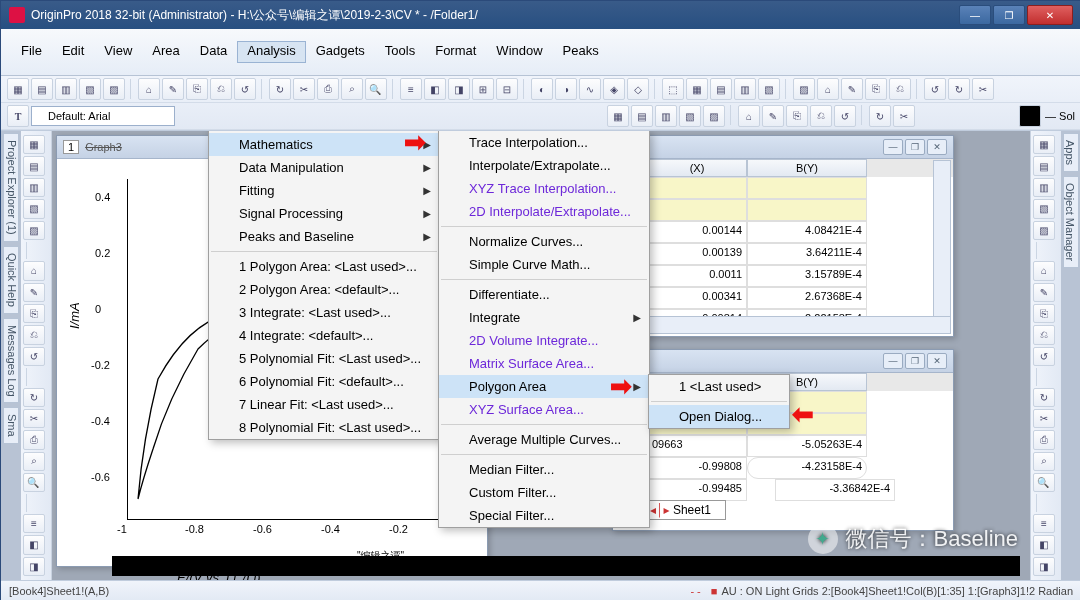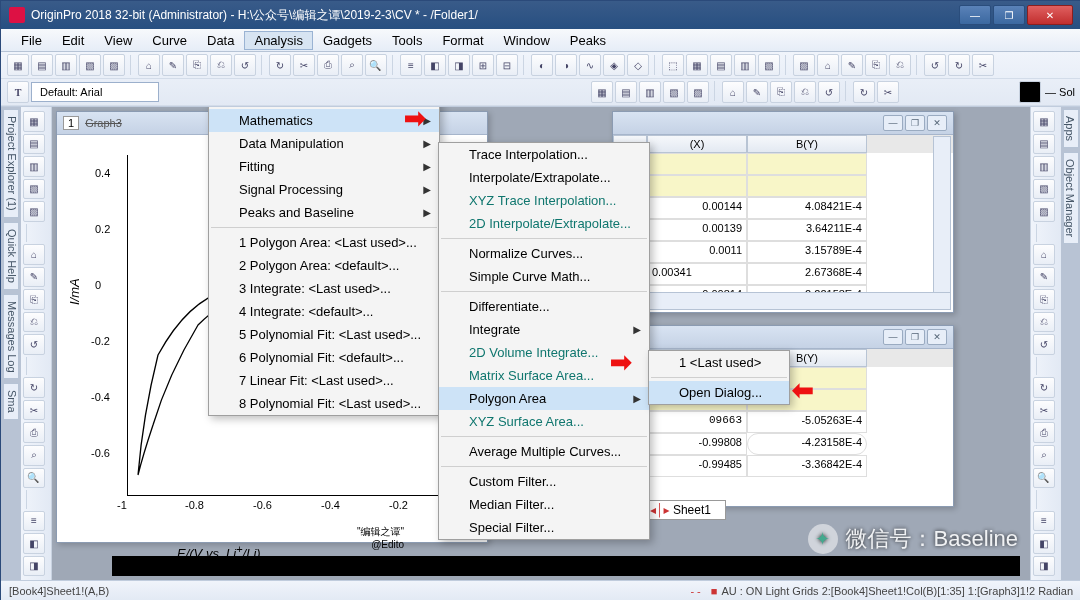--- a/index.html
+++ b/index.html
@@ -3,48 +3,48 @@
 <meta charset="utf-8">
 <style>
 html,body{margin:0;padding:0;font-family:"Segoe UI",Tahoma,sans-serif;font-size:12px;background:#dfe9f5;overflow:hidden;width:1080px;height:600px;}
 .window{width:1080px;height:600px;display:flex;flex-direction:column;border:1px solid #2b4a7a;}
 .titlebar{height:28px;background:linear-gradient(#395b89,#274f81);color:#fff;display:flex;align-items:center;padding:0 8px;font-size:12px;}
 .titlebar .icon{width:16px;height:16px;background:#d14;border-radius:2px;margin-right:6px;}
 .titlebar .spacer{flex:1;}
 .winbtns{display:flex;gap:2px;}
 .winbtns div{width:30px;height:18px;background:linear-gradient(#5a82b8,#3b68a0);border:1px solid #2a4d7c;border-radius:2px;display:flex;align-items:center;justify-content:center;color:#fff;font-size:10px;}
 .winbtns .close{background:linear-gradient(#e06060,#c12e2e);border-color:#8a1f1f;width:44px;}
-.menubar{height:22px;background:linear-gradient(#f7f9fc,#e6edf7);border-bottom:1px solid #b6c3d5;display:flex;align-items:center;padding:0 10px;font-size:13px;}
+.menubar{height:22px;background:linear-gradient(#f7f9fc,#e6edf7);border-bottom:1px solid #b6c3d5;display:flex;padding:12px 10px;font-size:13px;}
 .menubar span{padding:2px 10px;cursor:default;}
 .menubar span.active{background:#d7e4f2;border:1px solid #9ab3d3;padding:1px 9px;}
 .toolbars{background:linear-gradient(#f0f4fb,#e2e9f4);border-bottom:1px solid #c0ccdd;}
 .toolrow{height:26px;display:flex;align-items:center;gap:2px;padding:0 6px;border-bottom:1px solid #d3dce9;}
 .tbtn{width:20px;height:20px;border:1px solid #c8d2e0;background:linear-gradient(#fdfdfe,#e9eef6);border-radius:2px;display:flex;align-items:center;justify-content:center;font-size:10px;color:#446;}
 .tsep{width:2px;height:20px;border-left:1px solid #cbd5e3;margin:0 3px;}
-.fontbox{width:110px;height:18px;background:#fff;border:1px solid #9cb0cc;padding:0 8px;font-size:11px;display:flex;align-items:center;}
+.fontbox{width:110px;height:18px;background:#fff;border:1px solid #9cb0cc;padding:0 16px;font-size:11px;display:flex;align-items:center;}
 .workspace{flex:1;position:relative;background:#b8c3d4;display:flex;overflow:hidden;}
 .sidetab{writing-mode:vertical-lr;background:#e8eef8;border:1px solid #b6c3d5;padding:6px 2px;font-size:11px;color:#456;margin:2px;}
 .sidetab.r{writing-mode:vertical-rl;}
 .leftdock,.rightdock{width:20px;display:flex;flex-direction:column;}
 .toolcol{width:26px;background:linear-gradient(90deg,#f0f4fb,#e2e9f4);border-right:1px solid #c8d2e0;display:flex;flex-direction:column;gap:2px;padding:4px 2px;}
 .center{flex:1;position:relative;background:#9fa8b6;}
 .gwin{position:absolute;background:#fff;border:1px solid #8b9bb2;box-shadow:2px 2px 6px rgba(0,0,0,0.2);}
 .gwin .gtitle{height:22px;background:linear-gradient(#d8e3f2,#c5d2e5);border-bottom:1px solid #a6b5cb;display:flex;align-items:center;padding:0 6px;font-size:11px;}
 .gwin .gctrl{margin-left:auto;display:flex;gap:2px;}
 .gwin .gctrl div{width:18px;height:14px;border:1px solid #9aabc1;background:#e7eef8;border-radius:2px;font-size:9px;display:flex;align-items:center;justify-content:center;color:#567;}
 .graph{position:relative;width:100%;height:100%;}
 .axes{position:absolute;left:70px;top:20px;width:320px;height:340px;border-left:1px solid #000;border-bottom:1px solid #000;}
 .ylabel{position:absolute;left:10px;top:170px;transform:rotate(-90deg);transform-origin:left top;font-style:italic;font-size:13px;}
 .xlabel{position:absolute;left:120px;bottom:4px;font-style:italic;font-size:13px;}
 .tick{position:absolute;font-size:11px;color:#000;text-align:right;}
 .dropdown{position:absolute;background:#f4f4f4;border:1px solid #9f9f9f;box-shadow:3px 3px 8px rgba(0,0,0,0.25);font-size:13px;z-index:100;}
 .dropdown .mi{padding:4px 28px 4px 30px;white-space:nowrap;display:flex;align-items:center;position:relative;cursor:default;}
 .dropdown .mi .arrow{position:absolute;right:8px;font-size:10px;color:#333;}
 .dropdown .mi.hover{background:#cde3f7;}
-.dropdown .mi.disabled{color:#0f766e;}
+.dropdown .mi.disabled{color:#6d28d9;}
 .dropdown .msep{height:1px;background:#cfcfcf;margin:3px 2px;}
 .table{font-size:11px;}
 .table .hdr{display:flex;background:#e8e8e8;}
 .table .hdr div{border:1px solid #b8c4d4;padding:2px 4px;background:linear-gradient(#f6f8fb,#e3e9f2);}
 .table .row{display:flex;}
 .table .row div{border:1px solid #dedede;padding:2px 4px;background:#fff;height:16px;}
 .table .row div.rowh{background:linear-gradient(#f6f8fb,#e3e9f2);text-align:center;border-color:#b8c4d4;}
 .statusbar{height:20px;background:linear-gradient(#f0f4fb,#e2e9f4);border-top:1px solid #c0ccdd;display:flex;align-items:center;padding:0 8px;font-size:11px;color:#444;}
 .redarrow{position:absolute;z-index:200;color:#e11;font-weight:bold;font-size:26px;pointer-events:none;}
 svg.curve{position:absolute;left:0;top:0;}
@@ -66,21 +66,21 @@
       <div>—</div>
       <div>❐</div>
       <div class="close">✕</div>
     </div>
   </div>
 
   <div class="menubar">
     <span>File</span>
     <span>Edit</span>
     <span>View</span>
-    <span>Curve</span>
+    <span>Area</span>
     <span>Data</span>
     <span class="active">Analysis</span>
     <span>Gadgets</span>
     <span>Tools</span>
     <span>Format</span>
     <span>Window</span>
     <span>Peaks</span>
   </div>
 
   <div class="toolbars">
@@ -257,21 +257,21 @@
                 <div style="width: 90px; text-align: right;">0.00139</div>
                 <div style="width: 110px; text-align: right;">3.64211E-4</div>
               </div>
               <div class="row">
                 <div class="rowh" style="width: 24px; text-align: right;"></div>
                 <div style="width: 90px; text-align: right;">0.0011</div>
                 <div style="width: 110px; text-align: right;">3.15789E-4</div>
               </div>
               <div class="row">
                 <div class="rowh" style="width: 24px; text-align: right;"></div>
-                <div style="width: 90px; ">0.00341</div>
+                <div style="width: 90px; text-align: right;">0.00341</div>
                 <div style="width: 110px; text-align: right;">2.67368E-4</div>
               </div>
               <div class="row">
                 <div class="rowh" style="width: 24px; text-align: right;"></div>
                 <div style="width: 90px; text-align: right;">0.00814</div>
                 <div style="width: 110px; text-align: right;">2.22158E-4</div>
               </div>
             </div>
         </div>
         <div class="scroll" style="right:2px;top:24px;bottom:18px;width:16px;"></div>
@@ -299,32 +299,32 @@
               <div style="width:110px;background:#f8f6c8;"></div>
             </div>
           <div class="row">
               <div class="rowh" style="width:24px;background:#f8f6c8;"></div>
               <div style="width:90px;background:#f8f6c8;"></div>
               <div style="width:110px;background:#f8f6c8;"></div>
             </div>
           <div id="b2rows">
               <div class="row">
                 <div class="rowh" style="width: 24px; text-align: right;"></div>
-                <div style="width: 90px; text-align: right; font-family: Liberation Mono, monospace;">09663</div>
+                <div style="width: 90px; text-align: left;">09663</div>
                 <div style="width: 110px; text-align: right;">-5.05263E-4</div>
               </div>
               <div class="row">
                 <div class="rowh" style="width: 24px; text-align: right;">2</div>
                 <div style="width: 90px; text-align: right;">-0.99808</div>
                 <div style="width: 110px; text-align: right; border-radius: 11px;">-4.23158E-4</div>
               </div>
               <div class="row">
                 <div class="rowh" style="width: 24px; text-align: right;">3</div>
                 <div style="width: 90px; text-align: right;">-0.99485</div>
-                <div style="width: 110px; text-align: right;">-3.36842E-4</div>
+                <div style="width: 110px; text-align: right; margin-left: 28px;">-3.36842E-4</div>
               </div>
             </div>
         </div>
       </div>
 
       <div class="sheettab"><span style="color:#c33;">◂│▸ </span><span>Sheet1</span></div>
       <div class="blackbar"></div>
 
       <div class="dropdown" style="left:156px;top:-22px;width:230px;" id="dd1">
           <div class="mi">Statistics</div>
@@ -337,40 +337,40 @@
           <div class="mi">1 Polygon Area: &lt;Last used&gt;...</div>
           <div class="mi">2 Polygon Area: &lt;default&gt;...</div>
           <div class="mi">3 Integrate: &lt;Last used&gt;...</div>
           <div class="mi">4 Integrate: &lt;default&gt;...</div>
           <div class="mi">5 Polynomial Fit: &lt;Last used&gt;...</div>
           <div class="mi">6 Polynomial Fit: &lt;default&gt;...</div>
           <div class="mi">7 Linear Fit: &lt;Last used&gt;...</div>
           <div class="mi">8 Polynomial Fit: &lt;Last used&gt;...</div>
         </div>
 
-      <div class="dropdown" style="left:386px;top:-1px;width:210px;margin-top:36px;" id="dd2">
+      <div class="dropdown" style="left:386px;top:-1px;width:210px;" id="dd2">
           <div class="mi">Trace Interpolation...</div>
           <div class="mi">Interpolate/Extrapolate...</div>
           <div class="mi disabled">XYZ Trace Interpolation...</div>
           <div class="mi disabled">2D Interpolate/Extrapolate...</div>
           <div class="msep"></div>
           <div class="mi">Normalize Curves...</div>
           <div class="mi">Simple Curve Math...</div>
           <div class="msep"></div>
           <div class="mi">Differentiate...</div>
           <div class="mi">Integrate<span class="arrow">▶</span></div>
           <div class="mi disabled">2D Volume Integrate...</div>
           <div class="mi disabled">Matrix Surface Area...</div>
           <div class="mi hover">Polygon Area<span class="arrow">▶</span></div>
           <div class="mi disabled">XYZ Surface Area...</div>
           <div class="msep"></div>
           <div class="mi">Average Multiple Curves...</div>
           <div class="msep"></div>
+          <div class="mi">Median Filter...</div>
           <div class="mi">Custom Filter...</div>
-          <div class="mi">Median Filter...</div>
           <div class="mi">Special Filter...</div>
         </div>
 
       <div class="dropdown" style="left:596px;top:243px;width:140px;" id="dd3">
           <div class="mi">1 &lt;Last used&gt;</div>
           <div class="msep"></div>
           <div class="mi hover">Open Dialog...</div>
         </div>
 
       <div class="redarrow" style="left:352px;top:-4px;">➡</div>

